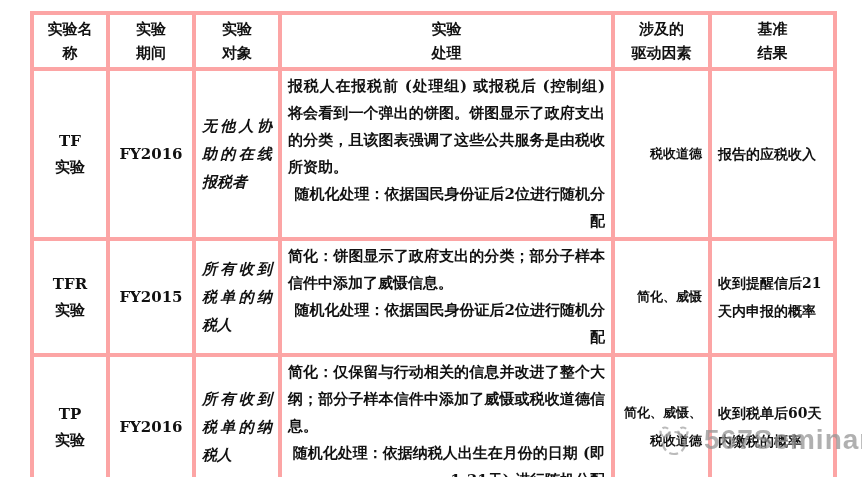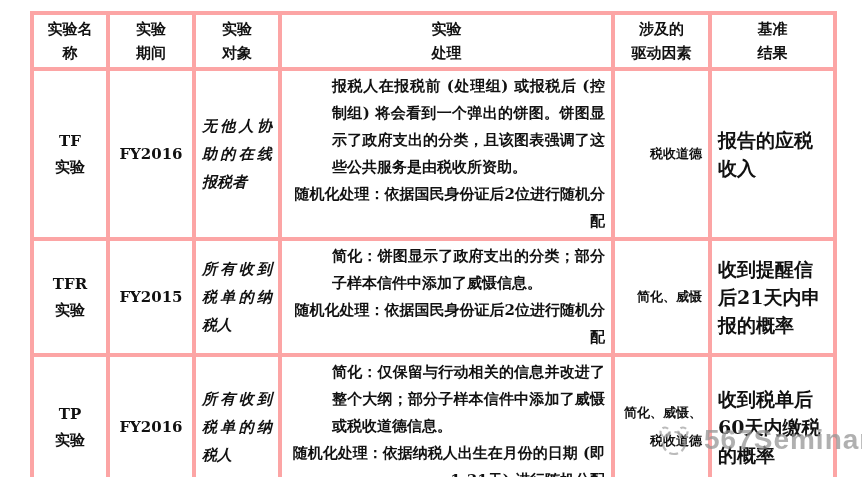--- a/index.html
+++ b/index.html
@@ -63,37 +63,36 @@
   td.c-treatment {
     font-size: 15px;
     padding: 4px 9px;
     vertical-align: middle;
   }
   td.c-treatment .t-main {
     display: block;
     text-align: justify;
     text-justify: inter-character;
     line-height: 27px;
-    margin-left: 44px;
   }
   td.c-treatment .t-random {
     display: block;
     text-align: right;
     line-height: 27px;
   }
   td.c-drivers {
     text-align: right;
     white-space: pre-line;
     font-size: 13px;
     line-height: 28px;
     padding: 4px 8px;
   }
   td.c-result {
     text-align: left;
-    font-size: 19px;
+    font-size: 14px;
     line-height: 28px;
     padding: 4px 8px;
   }
   tr.row-head { height: 51px; }
   tr.row-0 { height: 109px; }
   tr.row-1 { height: 82px; }
   tr.row-2 { height: 105px; }
 
   .watermark {
     position: absolute;

